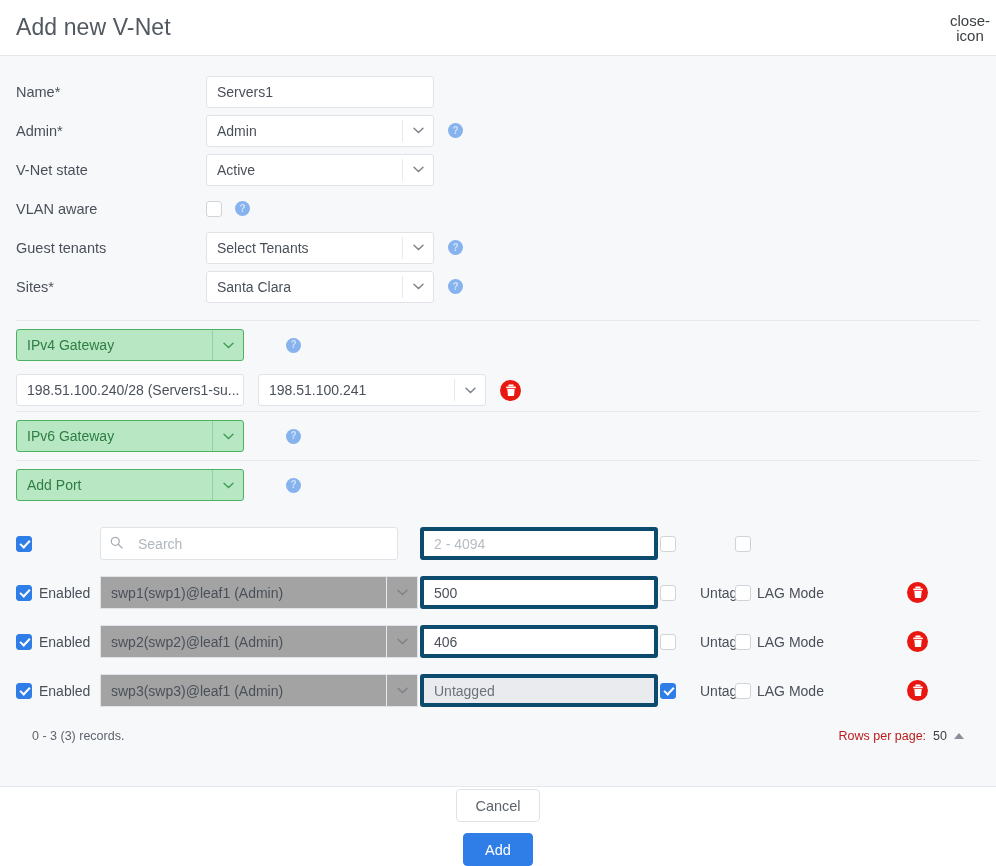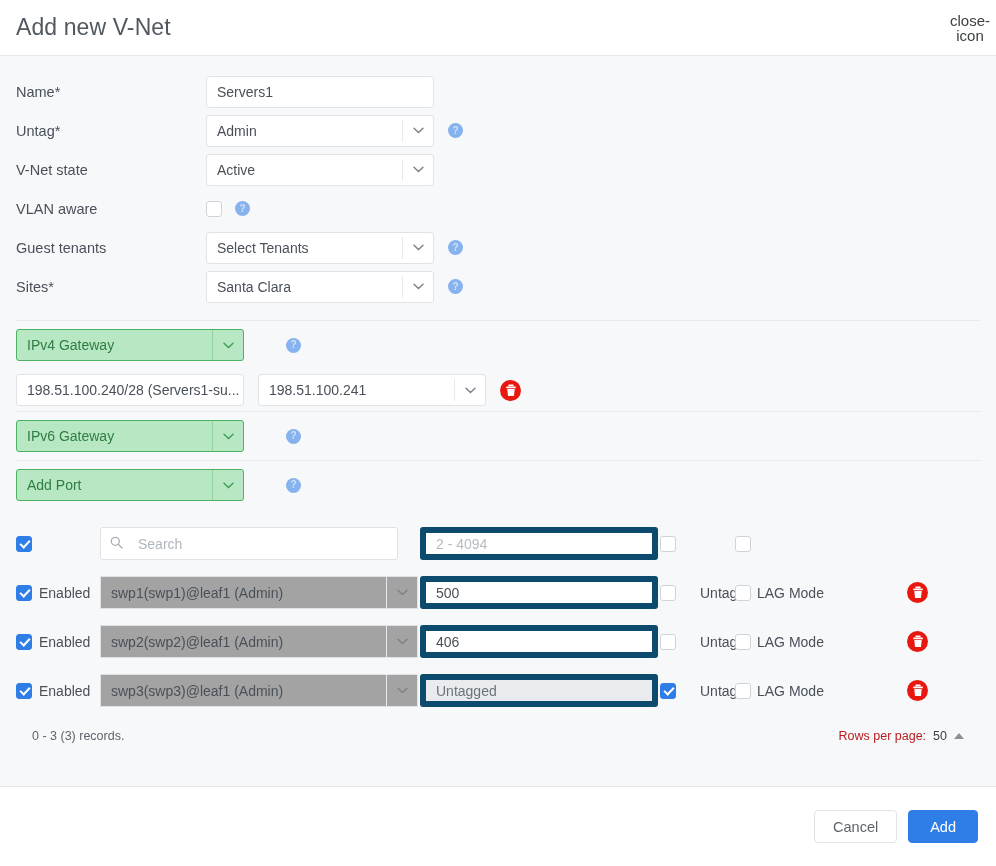--- a/index.html
+++ b/index.html
@@ -110,21 +110,21 @@
   .portsel {
     width:318px; height:33px; background:#a3a3a3; border:1px solid #dfe3e8; border-radius:1px;
     display:flex; align-items:center; cursor:pointer;justify-content:space-between;
   }
   .portsel .val { flex:1; font-size:14px; color:#4a5059; padding:0 10px;
     overflow:hidden; white-space:nowrap; text-overflow:ellipsis; }
   .portsel .div { width:1px; height:31px; background:#e6e9ed; }
   .portsel .chev { width:30px; display:flex; align-items:center; justify-content:center; }
 
   .vlaninput {
-    width:238px; height:33px; background:#fff; border:6px solid #0c4a6e; border-radius:3px;
+    width:238px; height:33px; background:#fff; border:4px solid #0c4a6e; border-radius:3px;
     font-size:14px; color:#4a5059; padding:0 10px; outline:none;
     font-family:"Liberation Sans", sans-serif;
   }
   .vlaninput.disabled { background:#e9ebee; color:#6c737a; }
   .vlaninput::placeholder { color:#b6bcc3; }
 
   .searchbox {
     width:298px; height:33px; background:#fff; border:1px solid #dfe3e8; border-radius:3px;
     display:flex; align-items:center; padding:0 9px; gap:13px;
   }
@@ -142,21 +142,21 @@
   .rpp .lbl2 { font-size:12.5px; color:#b91c1c; }
   .rpp .num { font-size:12.5px; color:#3c4043; }
   .caret-up {
     width:0;height:0;border-left:5px solid transparent;border-right:5px solid transparent;
     border-bottom:6px solid #8a9099; cursor:pointer;
   }
 
   
   .dlg-footer {
     height:80px; min-height:80px; background:#ffffff; border-top:1px solid #e4e7eb;
-    display:flex; align-items:center; justify-content:flex-end; padding:0 18px; gap:11px;
+    display:flex; align-items:center; justify-content:flex-end; padding:0 18px; gap:11px;flex-direction:column;
   }
   .btn {
     height:33px; border-radius:4px; font-size:14.5px; padding:0 18px; cursor:pointer;
     font-family:"Liberation Sans", sans-serif; border:1px solid #dfe3e8; background:#fff; color:#5d646c;
   }
   .btn.primary { background:#2f7ee8; border-color:#2f7ee8; color:#fff; padding:0 21px; }
 </style>
 </head>
 <body>
 
@@ -170,21 +170,21 @@
   <div class="dlg-body">
 
     <div class="form-rows">
 
       <div class="form-row">
         <div class="lbl">Name*</div>
         <input class="txtinput" value="Servers1" style="">
       </div>
 
       <div class="form-row">
-        <div class="lbl">Untag*</div>
+        <div class="lbl">Admin*</div>
         <div class="selbox">
           <div class="val">Admin</div>
           <div class="div"></div>
           <div class="chev">
             <svg width="11" height="7" viewBox="0 0 11 7">
                 <path d="M1 1.2 L5.5 5.6 L10 1.2" stroke="#7b828a" stroke-width="1.4" fill="none" stroke-linecap="round"></path>
               </svg>
           </div>
         </div>
         <div class="help">?</div>

